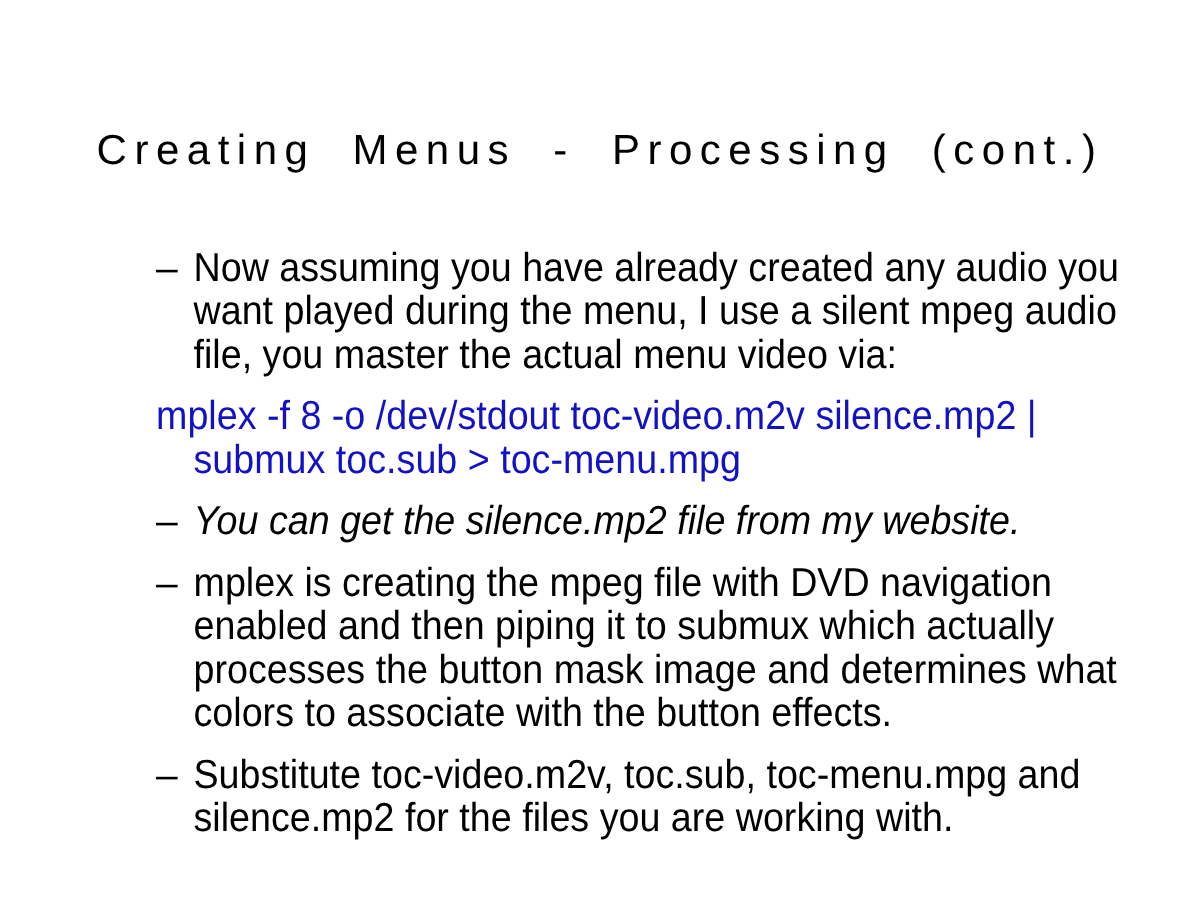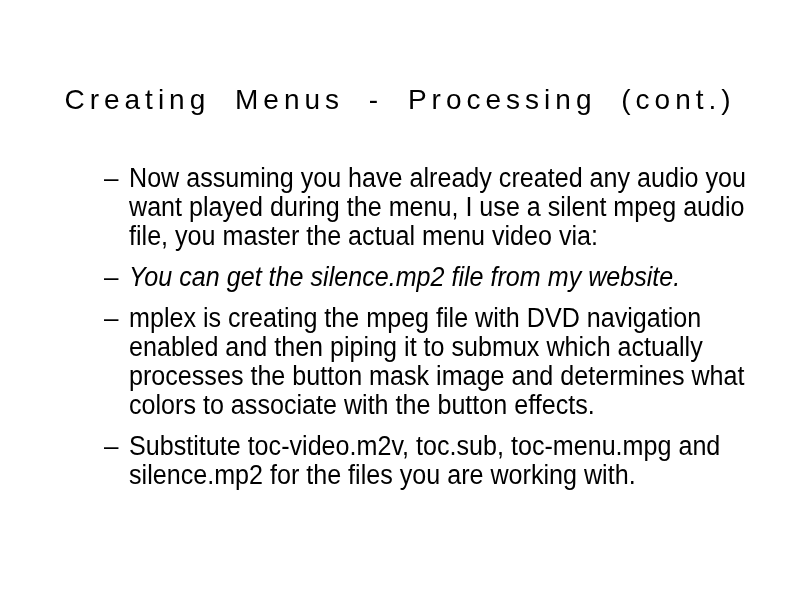--- a/index.html
+++ b/index.html
@@ -69,20 +69,26 @@
 
     <div class="item">
       <span class="dash">–</span>
       <div class="lines">
         <div class="line">Now assuming you have already created any audio you</div>
         <div class="line">want played during the menu, I use a silent mpeg audio</div>
         <div class="line">file, you master the actual menu video via:</div>
       </div>
     </div>
 
+    <div class="item code">
+      <div class="lines">
+        <div class="line">mplex -f 8 -o /dev/stdout toc-video.m2v silence.mp2 |</div>
+        <div class="line indent">submux toc.sub &gt; toc-menu.mpg</div>
+      </div>
+    </div>
 
     <div class="item italic">
       <span class="dash">–</span>
       <div class="lines">
         <div class="line">You can get the silence.mp2 file from my website.</div>
       </div>
     </div>
 
     <div class="item">
       <span class="dash">–</span>

